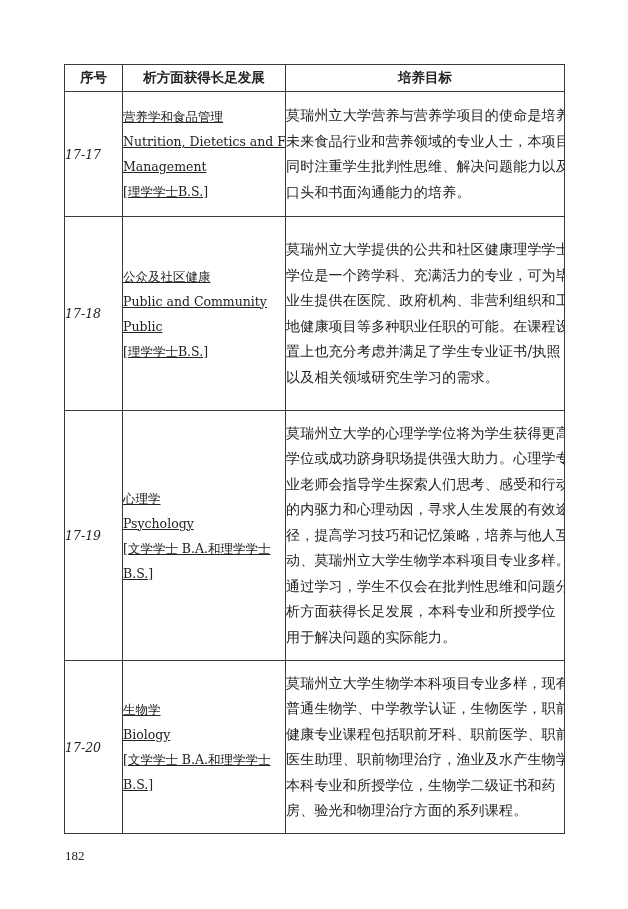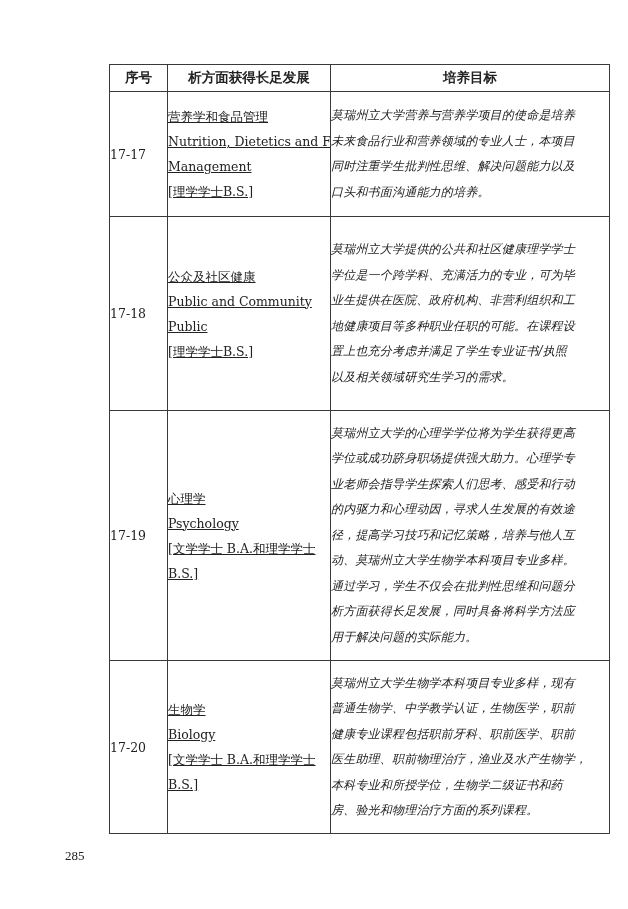--- a/index.html
+++ b/index.html
@@ -3,34 +3,34 @@
 <meta charset="utf-8">
 <style>
   html, body { margin: 0; padding: 0; }
   body {
     width: 628px; height: 909px; background: #ffffff; position: relative;
     font-family: "DejaVu Serif", "Liberation Serif", serif; color: #222;
     overflow: hidden;
   }
   table.main {
     position: absolute; left: 64px; top: 64px; width: 500px;
-    border-collapse: collapse; table-layout: fixed; margin-left: 45px;
+    border-collapse: collapse; table-layout: fixed;
   }
   table.main td, table.main th {
     border: 1.5px solid #3a3a3a; vertical-align: middle; padding: 0;
   }
   th {
     height: 26px; font-size: 13.5px; font-weight: bold; text-align: center;
     font-family: "DejaVu Sans", "Liberation Sans", sans-serif; color: #222;
   }
-  td.num { font-size: 12.5px; padding-left: 1px; }
+  td.num { font-size: 12.5px; padding-left: 1px; font-style: italic; }
   td.major { font-size: 12.5px; line-height: 25px; padding-left: 1px; text-decoration: underline; }
   td.goal {
-    font-size: 12px; line-height: 25.5px; padding: 0 1px 0 1px;
-    text-align: justify; letter-spacing: 0.2px; font-style: italic;
+    font-size: 14px; line-height: 25.5px; padding: 0 1px 0 1px;
+    text-align: justify; letter-spacing: 0.2px;
   }
   .line { display: block; white-space: nowrap; overflow: hidden; }
   .page-number {
     position: absolute; left: 65px; top: 848px; font-size: 13px;
     font-family: "Liberation Serif", serif;
   }
 </style>
 </head>
 <body>
 
@@ -89,21 +89,21 @@
         <span class="line">B.S.]</span>
       </td>
       <td class="goal">
         <span class="line">莫瑞州立大学的心理学学位将为学生获得更高</span>
         <span class="line">学位或成功跻身职场提供强大助力。心理学专</span>
         <span class="line">业老师会指导学生探索人们思考、感受和行动</span>
         <span class="line">的内驱力和心理动因，寻求人生发展的有效途</span>
         <span class="line">径，提高学习技巧和记忆策略，培养与他人互</span>
         <span class="line">动、莫瑞州立大学生物学本科项目专业多样。</span>
         <span class="line">通过学习，学生不仅会在批判性思维和问题分</span>
-        <span class="line">析方面获得长足发展，同时具备将科学方法应</span>
+        <span class="line">析方面获得长足发展，本科专业和所授学位</span>
         <span class="line">用于解决问题的实际能力。</span>
       </td>
     </tr>
     <tr style="height:173px">
       <td class="num">17-20</td>
       <td class="major">
         <span class="line">生物学</span>
         <span class="line">Biology</span>
         <span class="line">[文学学士 B.A.和理学学士</span>
         <span class="line">B.S.]</span>
@@ -113,13 +113,13 @@
         <span class="line">普通生物学、中学教学认证，生物医学，职前</span>
         <span class="line">健康专业课程包括职前牙科、职前医学、职前</span>
         <span class="line">医生助理、职前物理治疗，渔业及水产生物学，</span>
         <span class="line">本科专业和所授学位，生物学二级证书和药</span>
         <span class="line">房、验光和物理治疗方面的系列课程。</span>
       </td>
     </tr>
   </tbody>
 </table>
 
-<div class="page-number">285</div>
+<div class="page-number">182</div>
 
 </body></html>

